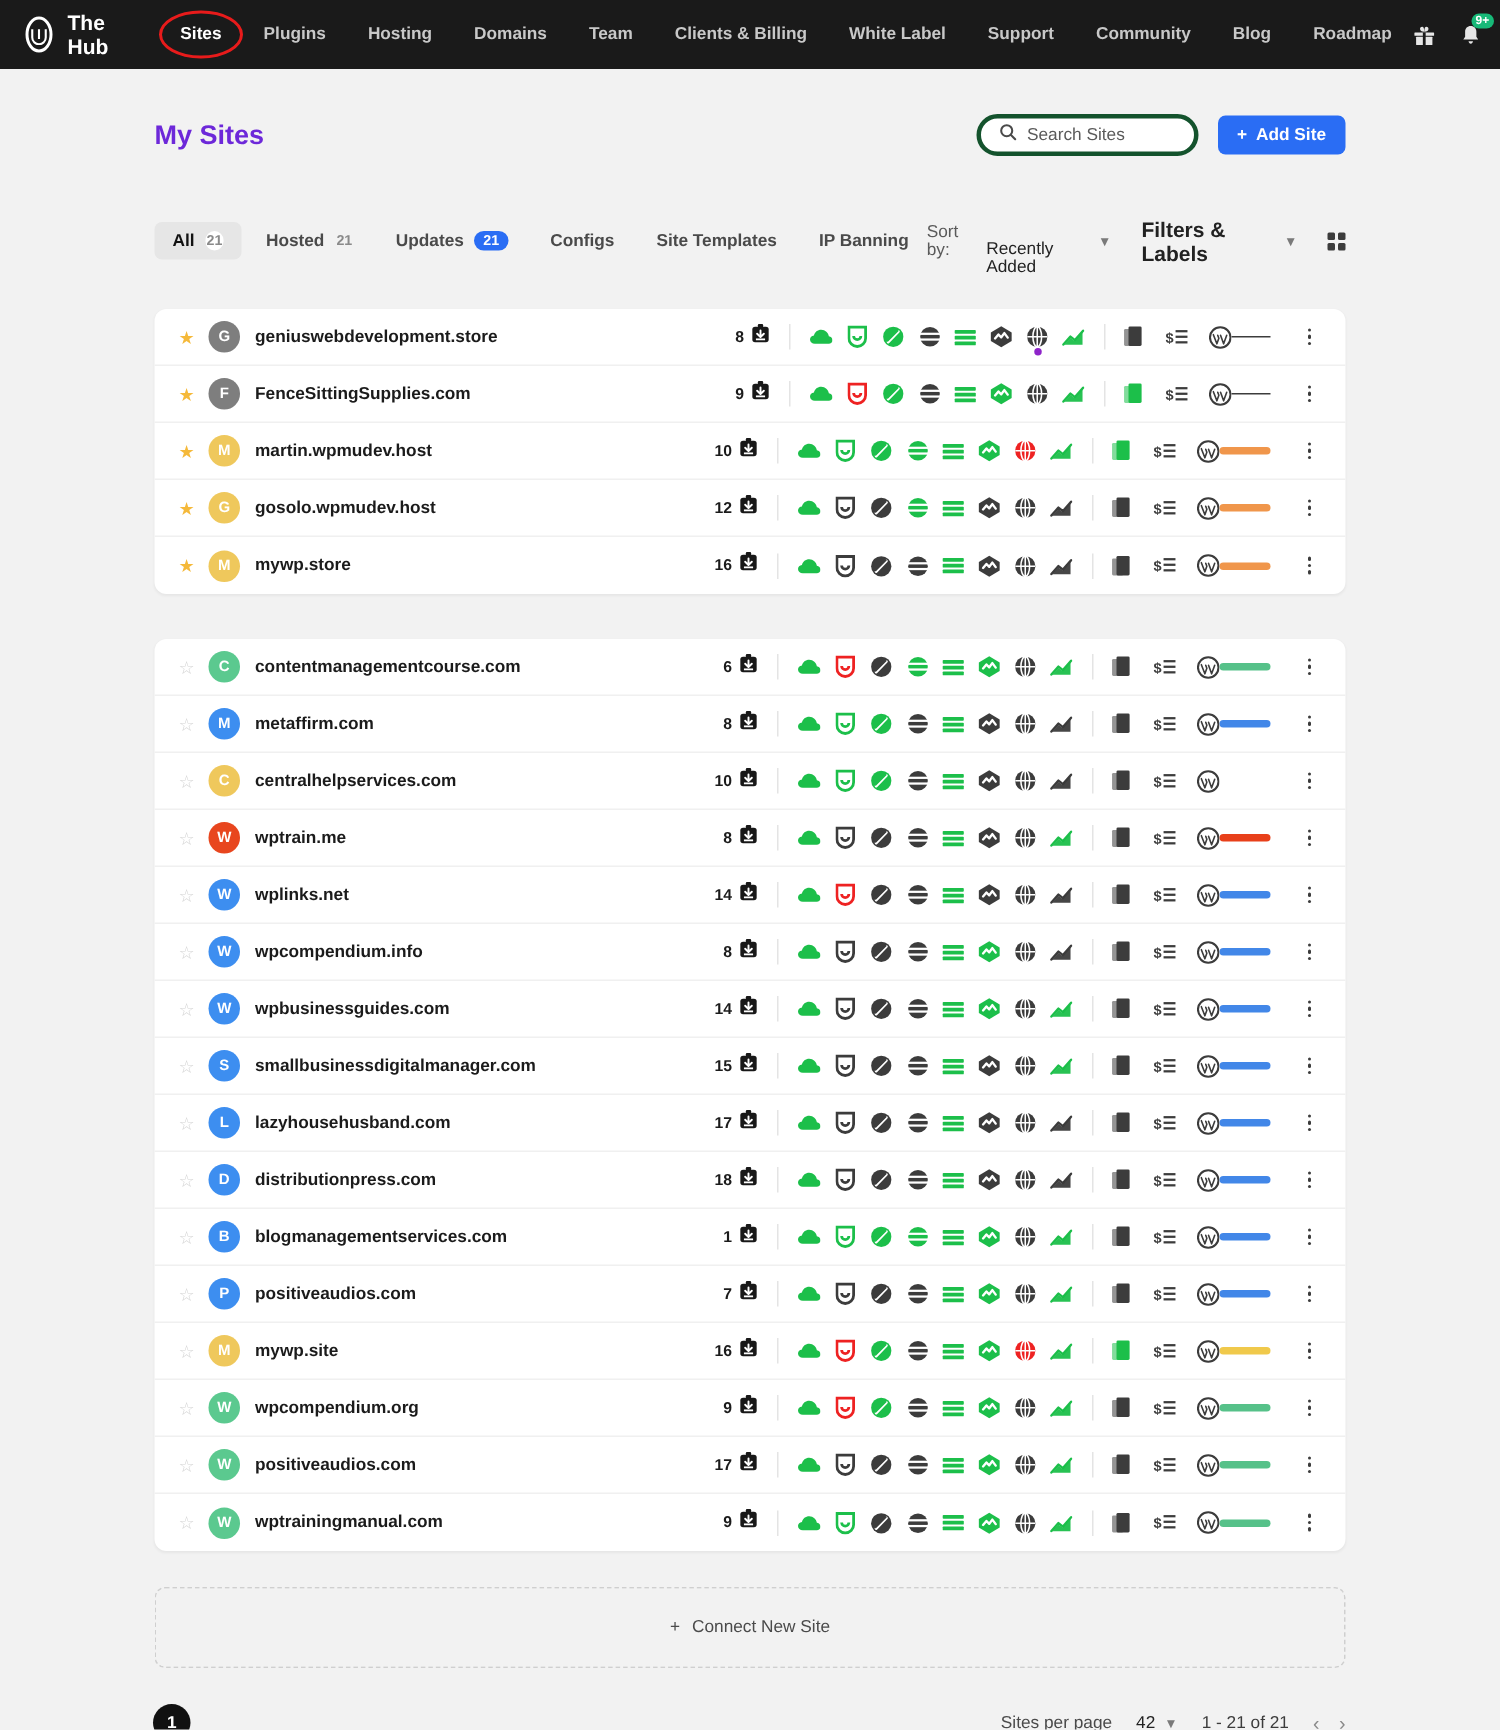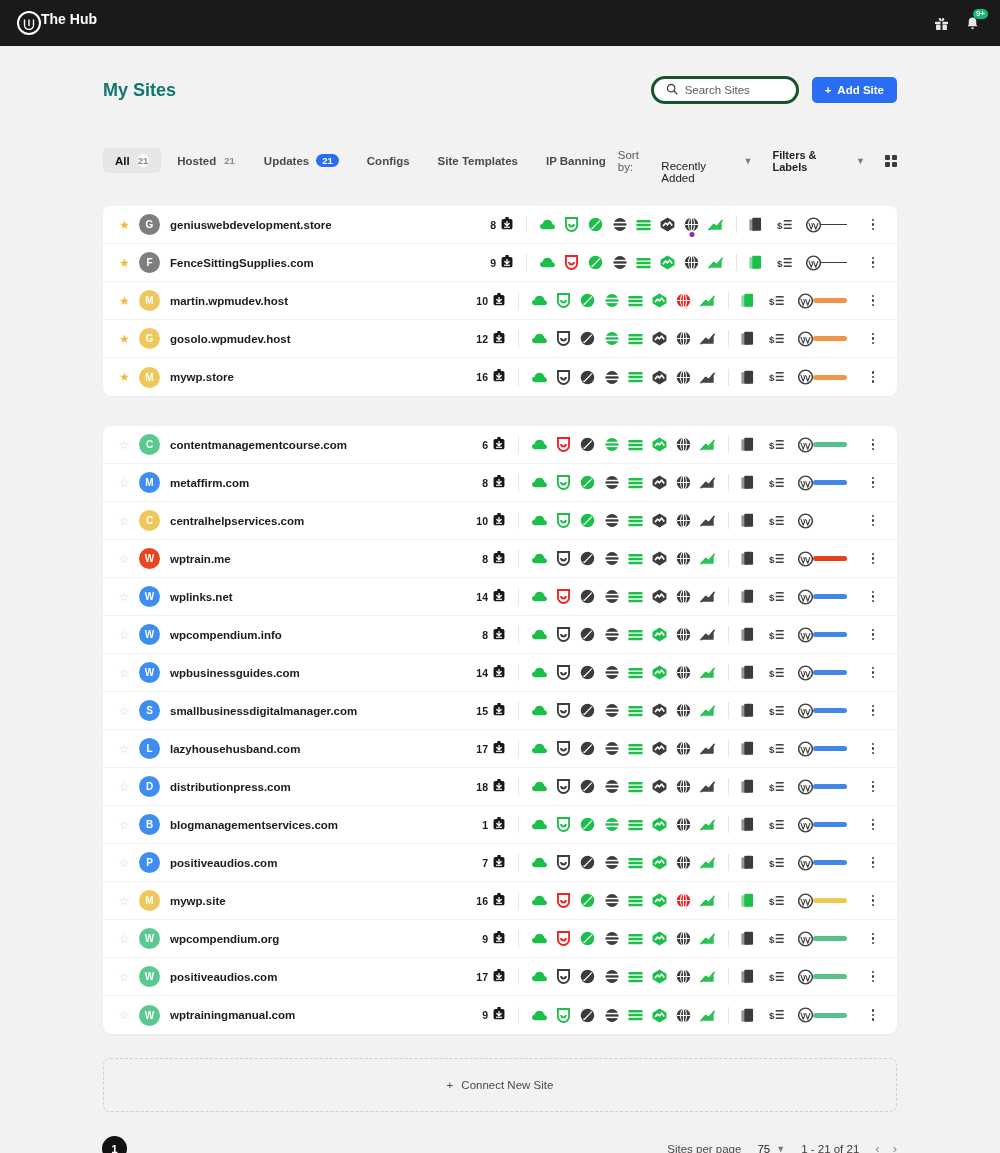--- a/index.html
+++ b/index.html
@@ -9,21 +9,21 @@
     background: #f2f2f2;
     overflow: hidden;
   }
   .page-frame { width: 1000px; height: 1153px; position: relative; background: #f2f2f2; }
 
   
   .topnav {
     height: 46px; background: #1a1a1a; display: flex; align-items: center;
     padding: 0 14px; position: relative;
   }
-  .brand { display: flex; align-items: flex-start; margin-right: 28px; padding-left: 3px; }
+  .brand { display: flex; align-items: center; gap: 10px; margin-right: 28px; padding-left: 3px; }
   .brand-logo {
     width: 24px; height: 24px; border-radius: 50%; border: 2px solid #fff;
     display: flex; align-items: center; justify-content: center;
     color: #fff; font-size: 10px; font-weight: bold; letter-spacing: -1px;
   }
   .brand-name { color: #fff; font-size: 14px; font-weight: bold; }
   .nav-items { display: flex; align-items: center; gap: 0; }
   .nav-item {
     color: #c8c8c8; font-size: 11.5px; font-weight: bold; padding: 5px 14px;
     white-space: nowrap; cursor: pointer; position: relative;
@@ -37,21 +37,21 @@
   .nav-icon { color: #e6e6e6; position: relative; display: flex; align-items: center; cursor: pointer; }
   .badge-9 {
     position: absolute; top: -7px; right: -8px; background: #17b978; color: #fff;
     font-size: 8px; font-weight: bold; border-radius: 9px; padding: 1px 3px; line-height: 1.1;
     min-width: 15px; text-align: center;
   }
 
   
   .content { padding: 0 103px; }
   .page-head { display: flex; align-items: center; padding-top: 30px; }
-  .page-title { font-size: 18px; font-weight: bold; color: #0f766e; }
+  .page-title { font-size: 18px; font-weight: bold; color: #6d28d9; }
   .head-right { margin-left: auto; display: flex; align-items: center; gap: 13px; }
   .search-box {
     width: 148px; height: 28px; background: #fff; border-radius: 16px;
     display: flex; align-items: center; gap: 7px; padding: 0 12px;
     border: 3px solid #14532d; cursor: text;
   }
   .search-ph { font-size: 11.5px; color: #5a5a5a; }
   .add-site-btn {
     background: #2a6df4; color: #fff; border-radius: 5px; height: 26px;
     display: flex; align-items: center; gap: 6px; padding: 0 13px;
@@ -73,21 +73,21 @@
     border-radius: 9px; padding: 2px 6px; line-height: 1;
   }
   .tab.active .tab-count { background: #fff; }
   .tab-count.plain { background: transparent; padding: 2px 1px; color: #8a8a8a; }
   .tab-count.blue { background: #2a6df4; color: #fff; }
   .tabbar-right { margin-left: auto; display: flex; align-items: center; gap: 20px; }
   .sortby { display: flex; align-items: center; gap: 6px; font-size: 11.5px; color: #3c3c3c; }
   .sortby .lbl { color: #5a5a5a; }
   .sortby .val { font-weight: normal; color: #222; cursor: pointer; margin-top: 23px; }
   .caret { font-size: 9px; color: #7a7a7a; }
-  .filters-lbl { font-size: 11px; font-weight: bold; color: #222; cursor: pointer; }
+  .filters-lbl { font-size: 14px; font-weight: bold; color: #222; cursor: pointer; }
   .grid-toggle { display: grid; grid-template-columns: 5px 5px; gap: 2px; cursor: pointer; }
   .grid-toggle i { width: 5px; height: 5px; background: #3c3c3c; display: block; border-radius: 1px; }
 
   
   .site-group {
     background: #fff; border-radius: 8px; margin-top: 22px; overflow: hidden;
     box-shadow: 0 1px 2px rgba(0,0,0,0.05);
   }
   .site-group.second { margin-top: 30px; }
   .site-row {
@@ -145,20 +145,33 @@
 <div class="page-frame">
 
   <div class="topnav">
     <div class="brand">
       <div class="brand-logo">
         <svg width="14" height="14" viewBox="0 0 14 14">
             <path d="M2.5 3.5 L2.5 9 A4.5 4.5 0 0 0 11.5 9 L11.5 3.5 M7 3.5 L7 10" stroke="#fff" stroke-width="1.4" fill="none"></path>
           </svg>
       </div>
       <span class="brand-name">The Hub</span>
+    </div>
+    <div class="nav-items">
+      <div class="nav-item active circled">Sites</div>
+      <div class="nav-item">Plugins</div>
+      <div class="nav-item">Hosting</div>
+      <div class="nav-item">Domains</div>
+      <div class="nav-item">Team</div>
+      <div class="nav-item">Clients &amp; Billing</div>
+      <div class="nav-item">White Label</div>
+      <div class="nav-item">Support</div>
+      <div class="nav-item">Community</div>
+      <div class="nav-item">Blog</div>
+      <div class="nav-item">Roadmap</div>
     </div>
     <div class="nav-right">
       <div class="nav-icon">
         <svg width="15" height="15" viewBox="0 0 16 16" fill="currentColor">
             <rect x="1" y="6" width="14" height="2.4" rx="0.4"></rect>
             <rect x="2.2" y="9" width="11.6" height="6" rx="0.4"></rect>
             <rect x="7" y="6" width="2" height="9" fill="#1a1a1a"></rect>
             <path d="M8 5.5 C6 5.5 5 4.6 5 3.5 C5 2.6 5.7 2 6.5 2 C7.5 2 8 3.4 8 5.5 Z"></path>
             <path d="M8 5.5 C10 5.5 11 4.6 11 3.5 C11 2.6 10.3 2 9.5 2 C8.5 2 8 3.4 8 5.5 Z"></path>
           </svg>
@@ -2307,21 +2320,21 @@
     <div class="connect-box">
       <span>+</span>
       <span>Connect New Site</span>
     </div>
 
     <div class="footer-row">
       <div class="marker-1">1</div>
       <div class="pager">
         <span class="lbl">Sites per page</span>
         <div class="perpage">
-          <span>75</span>
+          <span>42</span>
           <span class="caret">▼</span>
         </div>
         <span class="range">1 - 21 of 21</span>
         <div class="arrows">
           <span class="arrow">‹</span>
           <span class="arrow">›</span>
         </div>
       </div>
     </div>
 

